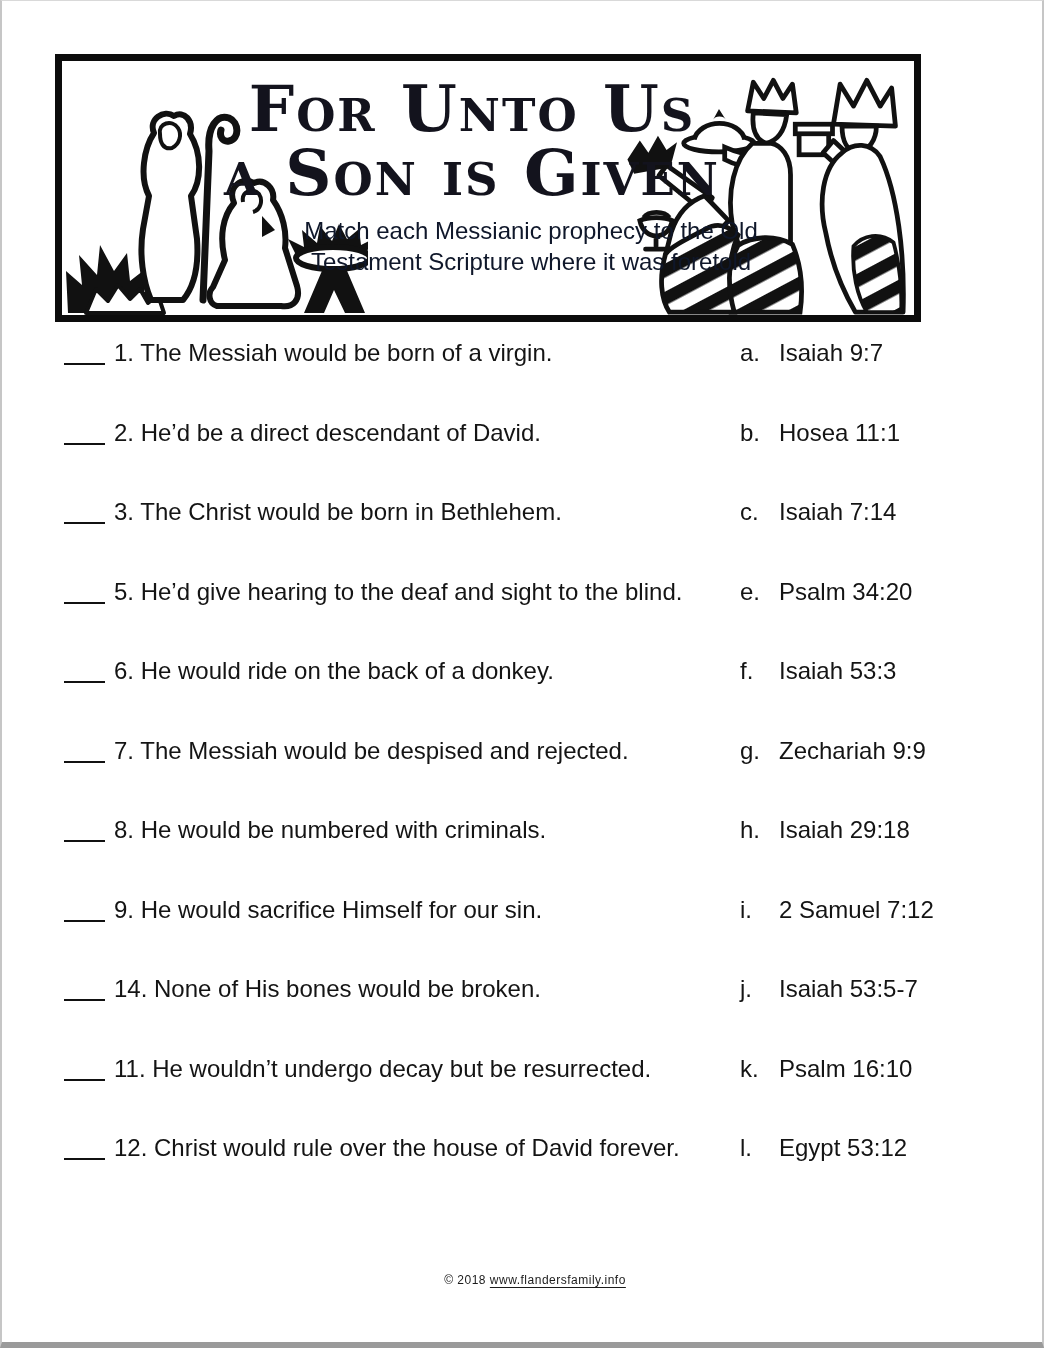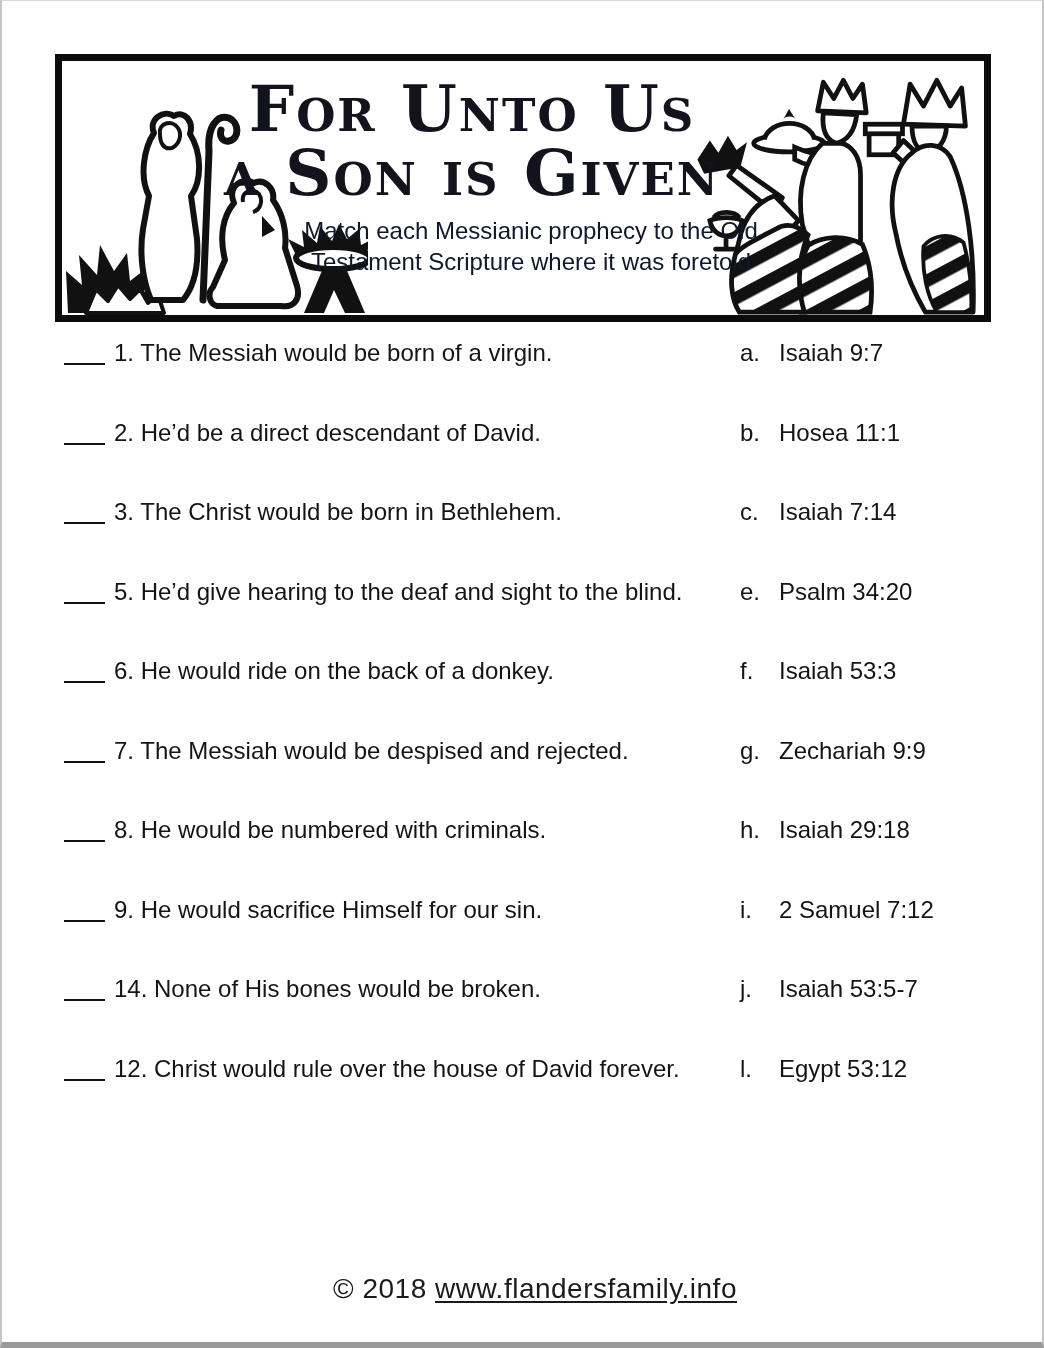--- a/index.html
+++ b/index.html
@@ -17,21 +17,21 @@
     border-left: 2px solid #c6c6c6;
     border-right: 2px solid #c6c6c6;
     border-top: 1px solid #d9d9d9;
     border-bottom: 6px solid #9a9a9a;
   }
 
   
   .header-box {
     position: absolute;
     left: 53px; top: 53px;
-    width: 936px; height: 268px;
+    width: 866px; height: 268px;
     border: 7px solid #0c0c0c;
     background: #fff;
   }
   .header-text {
     position: absolute;
     left: 90px; top: 16px; width: 640px;
     text-align: center;
     z-index: 3;
   }
   .title-line {
@@ -79,21 +79,21 @@
     color: #141414;
     white-space: nowrap;
   }
   .ref .letter { width: 39px; }
 
   
   .footer {
     position: absolute;
     left: 0; right: 0; top: 1272px;
     text-align: center;
-    font-size: 28px;
+    font-size: 12px;
     color: #1b1b1b;
     padding-left: 26px;
     letter-spacing: 0.5px;
   }
   .footer .link {
     text-decoration: underline;
     text-underline-offset: 3px;
     color: #1b1b1b;
   }
 </style>
@@ -241,20 +241,27 @@
     </div>
 
     <div class="row">
       <div class="q"><span class="blank"></span><span>14. None of His bones would be broken.</span></div>
       <div class="ref">
           <span class="letter">j.</span>
           <span>Isaiah 53:5-7</span>
         </div>
     </div>
 
+    <div class="row">
+      <div class="q"><span class="blank"></span><span>11. He wouldn’t undergo decay but be resurrected.</span></div>
+      <div class="ref">
+          <span class="letter">k.</span>
+          <span>Psalm 16:10</span>
+        </div>
+    </div>
 
     <div class="row">
       <div class="q"><span class="blank"></span><span>12. Christ would rule over the house of David forever.</span></div>
       <div class="ref">
           <span class="letter">l.</span>
           <span>Egypt 53:12</span>
         </div>
     </div>
 
   </div>

